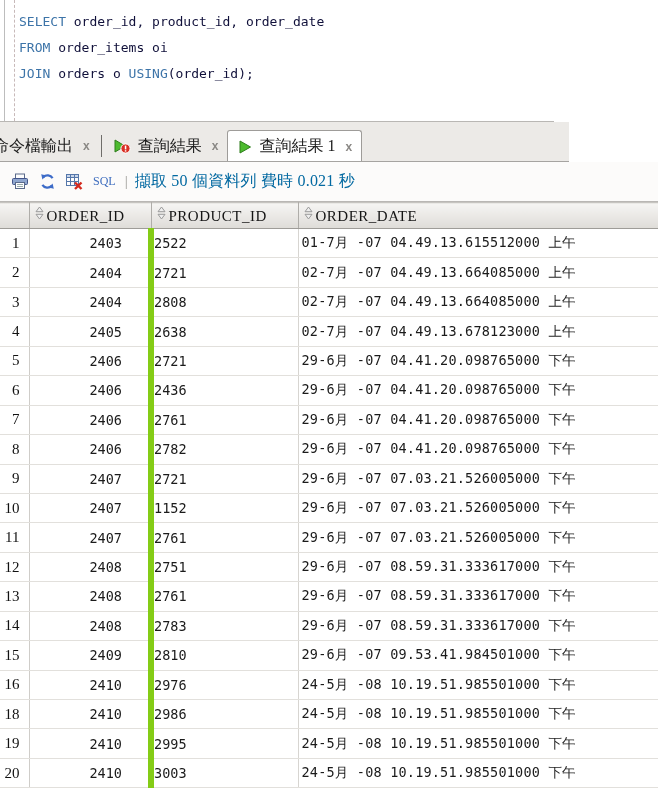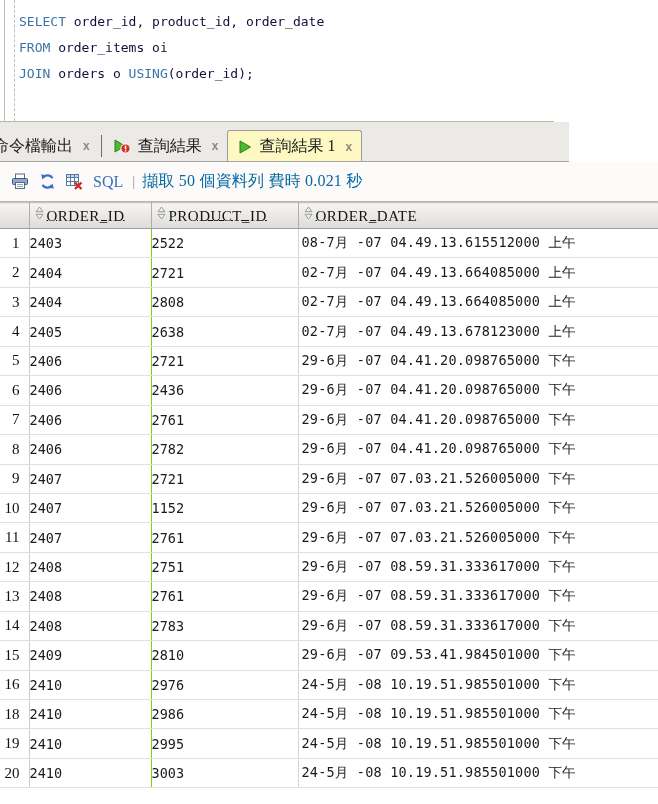--- a/index.html
+++ b/index.html
@@ -17,55 +17,55 @@
   .kw{color:#3D74A8;}
   
   .tabstrip{
     width:569px;height:40px;background:#ECEAE7;border-bottom:1px solid #A6A4A1;
     display:flex;align-items:flex-end;box-sizing:border-box;overflow:hidden;
   }
   .tab{display:flex;align-items:center;gap:6px;height:30px;padding:0 9px;font-size:16px;color:#1B1B1B;white-space:nowrap;}
   .tab .close{font-size:12px;color:#8A8885;font-family:"Liberation Sans",sans-serif;font-weight:bold;margin-left:4px;cursor:pointer;}
   .tab.first{margin-left:-16px;}
   .tab.active{
-    background:#fef9c3;border:1px solid #9E9C99;border-bottom:none;border-radius:3px 3px 0 0;
+    background:#ffffff;border:1px solid #9E9C99;border-bottom:none;border-radius:3px 3px 0 0;
     height:31px;margin-bottom:-1px;
   }
   .tab-sep{width:1px;height:22px;background:#6F6D6A;margin:0 2px 4px 2px;}
   .tab-icon{display:inline-flex;align-items:center;}
   
   .toolbar{
     width:658px;height:40px;background:#FCFBFA;display:flex;align-items:center;
     padding-left:8px;box-sizing:border-box;border-bottom:1px solid #B9B7B4;
   }
   .tbtn{display:inline-flex;align-items:center;justify-content:center;width:24px;height:24px;margin-right:3px;cursor:pointer;}
-  .sql-link{color:#3E6DBE;font-size:16px;margin:0 6px 0 4px;cursor:pointer;font-family:"Liberation Serif",serif;}
+  .sql-link{color:#3E6DBE;font-size:12px;margin:0 6px 0 4px;cursor:pointer;font-family:"Liberation Serif",serif;}
   .tb-sep{color:#9A9895;font-size:15px;margin:0 7px 0 3px;}
   .status{font-size:16px;color:#0369a1;letter-spacing:0.2px;}
   
   table.grid{border-collapse:collapse;table-layout:fixed;width:658px;}
   .grid th{
     height:25px;background:linear-gradient(#F6F5F3,#DEDCD8);
     border-top:1px solid #C6C4C0;border-bottom:1px solid #9E9C98;border-right:1px solid #AFADA9;
     font-weight:normal;font-size:15px;letter-spacing:0.5px;color:#141414;
-    text-align:left;padding:0 0 0 3px;white-space:nowrap;overflow:hidden;text-decoration:underline;
+    text-align:left;padding:0 0 0 3px;white-space:nowrap;overflow:hidden;
   }
   .grid th.rn-h{border-right:1px solid #AFADA9;}
   .grid th .hlab{vertical-align:middle;}
   .sort-ic{display:inline-block;vertical-align:middle;margin:0 3px 2px 2px;}
   .grid td{
     height:28.45px;padding:0;white-space:nowrap;overflow:hidden;
     border-bottom:1px solid #E2E0DC;font-size:13.5px;color:#1B1B1B;
     font-family:"DejaVu Sans Mono","Liberation Mono",monospace;
   }
   .grid td.rn{
     font-family:"Liberation Serif","DejaVu Serif",serif;font-size:15px;
     text-align:right;padding-right:9px;border-right:1px solid #CFCDC9;color:#111;
   }
-  .grid td.oid{text-align:left;padding-right:26px;border-right:1px solid #84cc16;}
+  .grid td.oid{text-align:right;padding-right:26px;border-right:6px solid #84cc16;}
   .grid td.pid{padding-right:3px;border-right:1px solid #D7D5D1;}
   .grid td.date{text-align:left;padding-left:3px;letter-spacing:0.2px;}
 </style>
 </head>
 <body>
 
 <div class="editor">
   <div class="gutter-line"></div>
   <div class="margin-line"></div>
   <div class="code">
@@ -171,21 +171,21 @@
           </svg>
         </span><span class="hlab">ORDER_DATE</span>
       </th>
     </tr>
   </thead>
   <tbody>
   <tr>
     <td class="rn">1</td>
     <td class="oid">2403</td>
     <td class="pid">2522</td>
-    <td class="date">08-7月 -07 04.49.13.615512000 上午</td>
+    <td class="date">01-7月 -07 04.49.13.615512000 上午</td>
   </tr>
 
   <tr>
     <td class="rn">2</td>
     <td class="oid">2404</td>
     <td class="pid">2721</td>
     <td class="date">02-7月 -07 04.49.13.664085000 上午</td>
   </tr>
 
   <tr>

